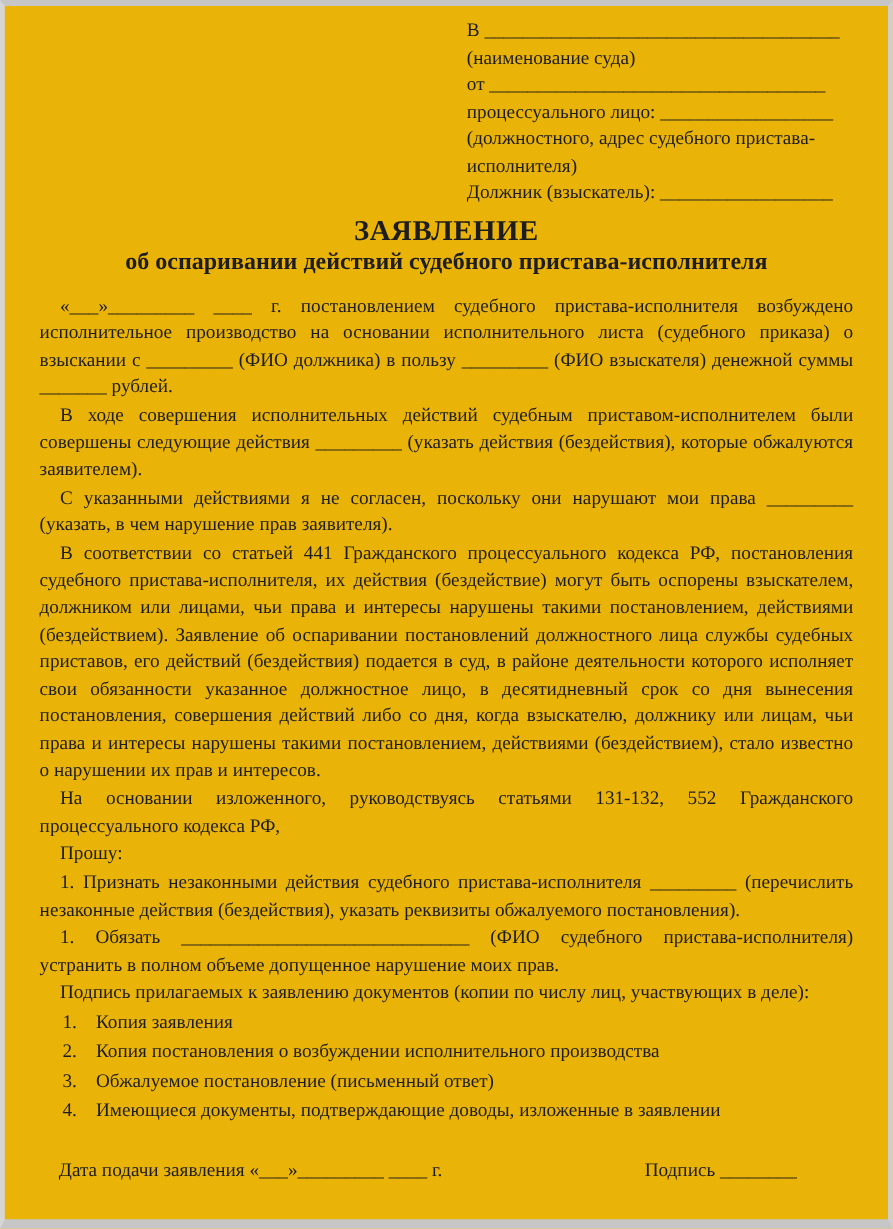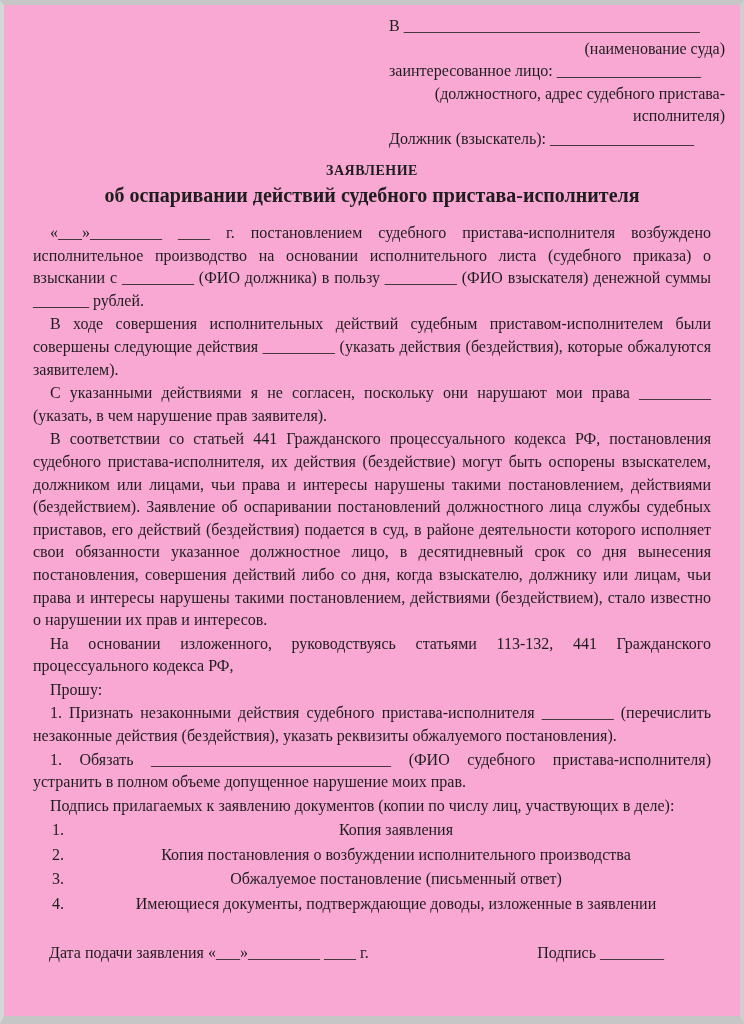--- a/index.html
+++ b/index.html
@@ -1,58 +1,58 @@
 <!DOCTYPE html>
 <html lang="ru"><head>
 <meta charset="utf-8">
 <style>
   html, body { margin: 0; padding: 0; background: #ffffff; }
   .page {
     width: 744px; height: 1024px;
     box-sizing: border-box;
-    background: #f9a8d4;
+    background: #eab308;
     border-top: 5px solid #c6c6c6;
     border-left: 4px solid #d6d6d6;
     border-right: 4px solid #cfcfcf;
     border-bottom: 8px solid #c6c6c6;
     padding: 10px 28px 0 28px;
     overflow: hidden;
     font-family: "Liberation Serif", "DejaVu Serif", serif;
     color: #1d1d1d;
     font-size: 16px;
   }
   .header-block {
     margin-left: 357px;
     width: 336px;
     line-height: 22.5px;
   }
   .header-line { white-space: nowrap; overflow: hidden; }
-  .caption { text-align: right; }
+  .caption { text-align: left; }
   .doc-title {
     margin: 8px 0 0 0;
     text-align: center;
-    font-size: 14px;
+    font-size: 24px;
     font-weight: bold;
     letter-spacing: 0.5px;
     line-height: 25px;
   }
   .doc-subtitle {
     margin: 0;
     text-align: center;
     font-size: 20px;
     font-weight: bold;
     line-height: 24px;
   }
   .body-text { margin-top: 15px; line-height: 22.6px; text-align: justify; }
   .body-text p { margin: 1px; text-indent: 17px; }
   ol.attachments {
     margin: 0;
     padding-left: 36px;
     line-height: 24.5px;
-    text-align: center;
+    text-align: left;
   }
   ol.attachments li { padding-left: 12px; }
   .footer-row {
     display: flex;
     margin-top: 26px;
     padding-left: 17px;
     line-height: 22px;
   }
   .signature { margin-left: auto; margin-right: 48px; }
 </style>
@@ -61,42 +61,46 @@
 
 <div class="page">
 
   <div class="header-block">
     <div class="header-line">
       <span>В</span>
       <span>_____________________________________</span>
     </div>
     <div class="caption">(наименование суда)</div>
 
+    <div class="header-line">
+      <span>от</span>
+      <span>___________________________________</span>
+    </div>
 
     <div class="header-line">
-      <span>заинтересованное лицо:</span>
+      <span>процессуального лицо:</span>
       <span>__________________</span>
     </div>
     <div class="caption">(должностного, адрес судебного пристава-исполнителя)</div>
 
     <div class="header-line">
       <span>Должник (взыскатель):</span>
       <span>__________________</span>
     </div>
   </div>
 
   <h1 class="doc-title">ЗАЯВЛЕНИЕ</h1>
   <h2 class="doc-subtitle">об оспаривании действий судебного пристава-исполнителя</h2>
 
   <div class="body-text">
     <p>«___»_________ ____ г. постановлением судебного пристава-исполнителя возбуждено исполнительное производство на основании исполнительного листа (судебного приказа) о взыскании с _________ (ФИО должника) в пользу _________ (ФИО взыскателя) денежной суммы _______ рублей.</p>
     <p>В ходе совершения исполнительных действий судебным приставом-исполнителем были совершены следующие действия _________ (указать действия (бездействия), которые обжалуются заявителем).</p>
     <p>С указанными действиями я не согласен, поскольку они нарушают мои права _________ (указать, в чем нарушение прав заявителя).</p>
     <p>В соответствии со статьей 441 Гражданского процессуального кодекса РФ, постановления судебного пристава-исполнителя, их действия (бездействие) могут быть оспорены взыскателем, должником или лицами, чьи права и интересы нарушены такими постановлением, действиями (бездействием). Заявление об оспаривании постановлений должностного лица службы судебных приставов, его действий (бездействия) подается в суд, в районе деятельности которого исполняет свои обязанности указанное должностное лицо, в десятидневный срок со дня вынесения постановления, совершения действий либо со дня, когда взыскателю, должнику или лицам, чьи права и интересы нарушены такими постановлением, действиями (бездействием), стало известно о нарушении их прав и интересов.</p>
-    <p>На основании изложенного, руководствуясь статьями 113-132, 441 Гражданского процессуального кодекса РФ,</p>
+    <p>На основании изложенного, руководствуясь статьями 131-132, 552 Гражданского процессуального кодекса РФ,</p>
     <p>Прошу:</p>
     <p>1. Признать незаконными действия судебного пристава-исполнителя _________ (перечислить незаконные действия (бездействия), указать реквизиты обжалуемого постановления).</p>
     <p>1. Обязать ______________________________ (ФИО судебного пристава-исполнителя) устранить в полном объеме допущенное нарушение моих прав.</p>
     <p>Подпись прилагаемых к заявлению документов (копии по числу лиц, участвующих в деле):</p>
 
     <ol class="attachments">
       <li>Копия заявления</li>
       <li>Копия постановления о возбуждении исполнительного производства</li>
       <li>Обжалуемое постановление (письменный ответ)</li>
       <li>Имеющиеся документы, подтверждающие доводы, изложенные в заявлении</li>

